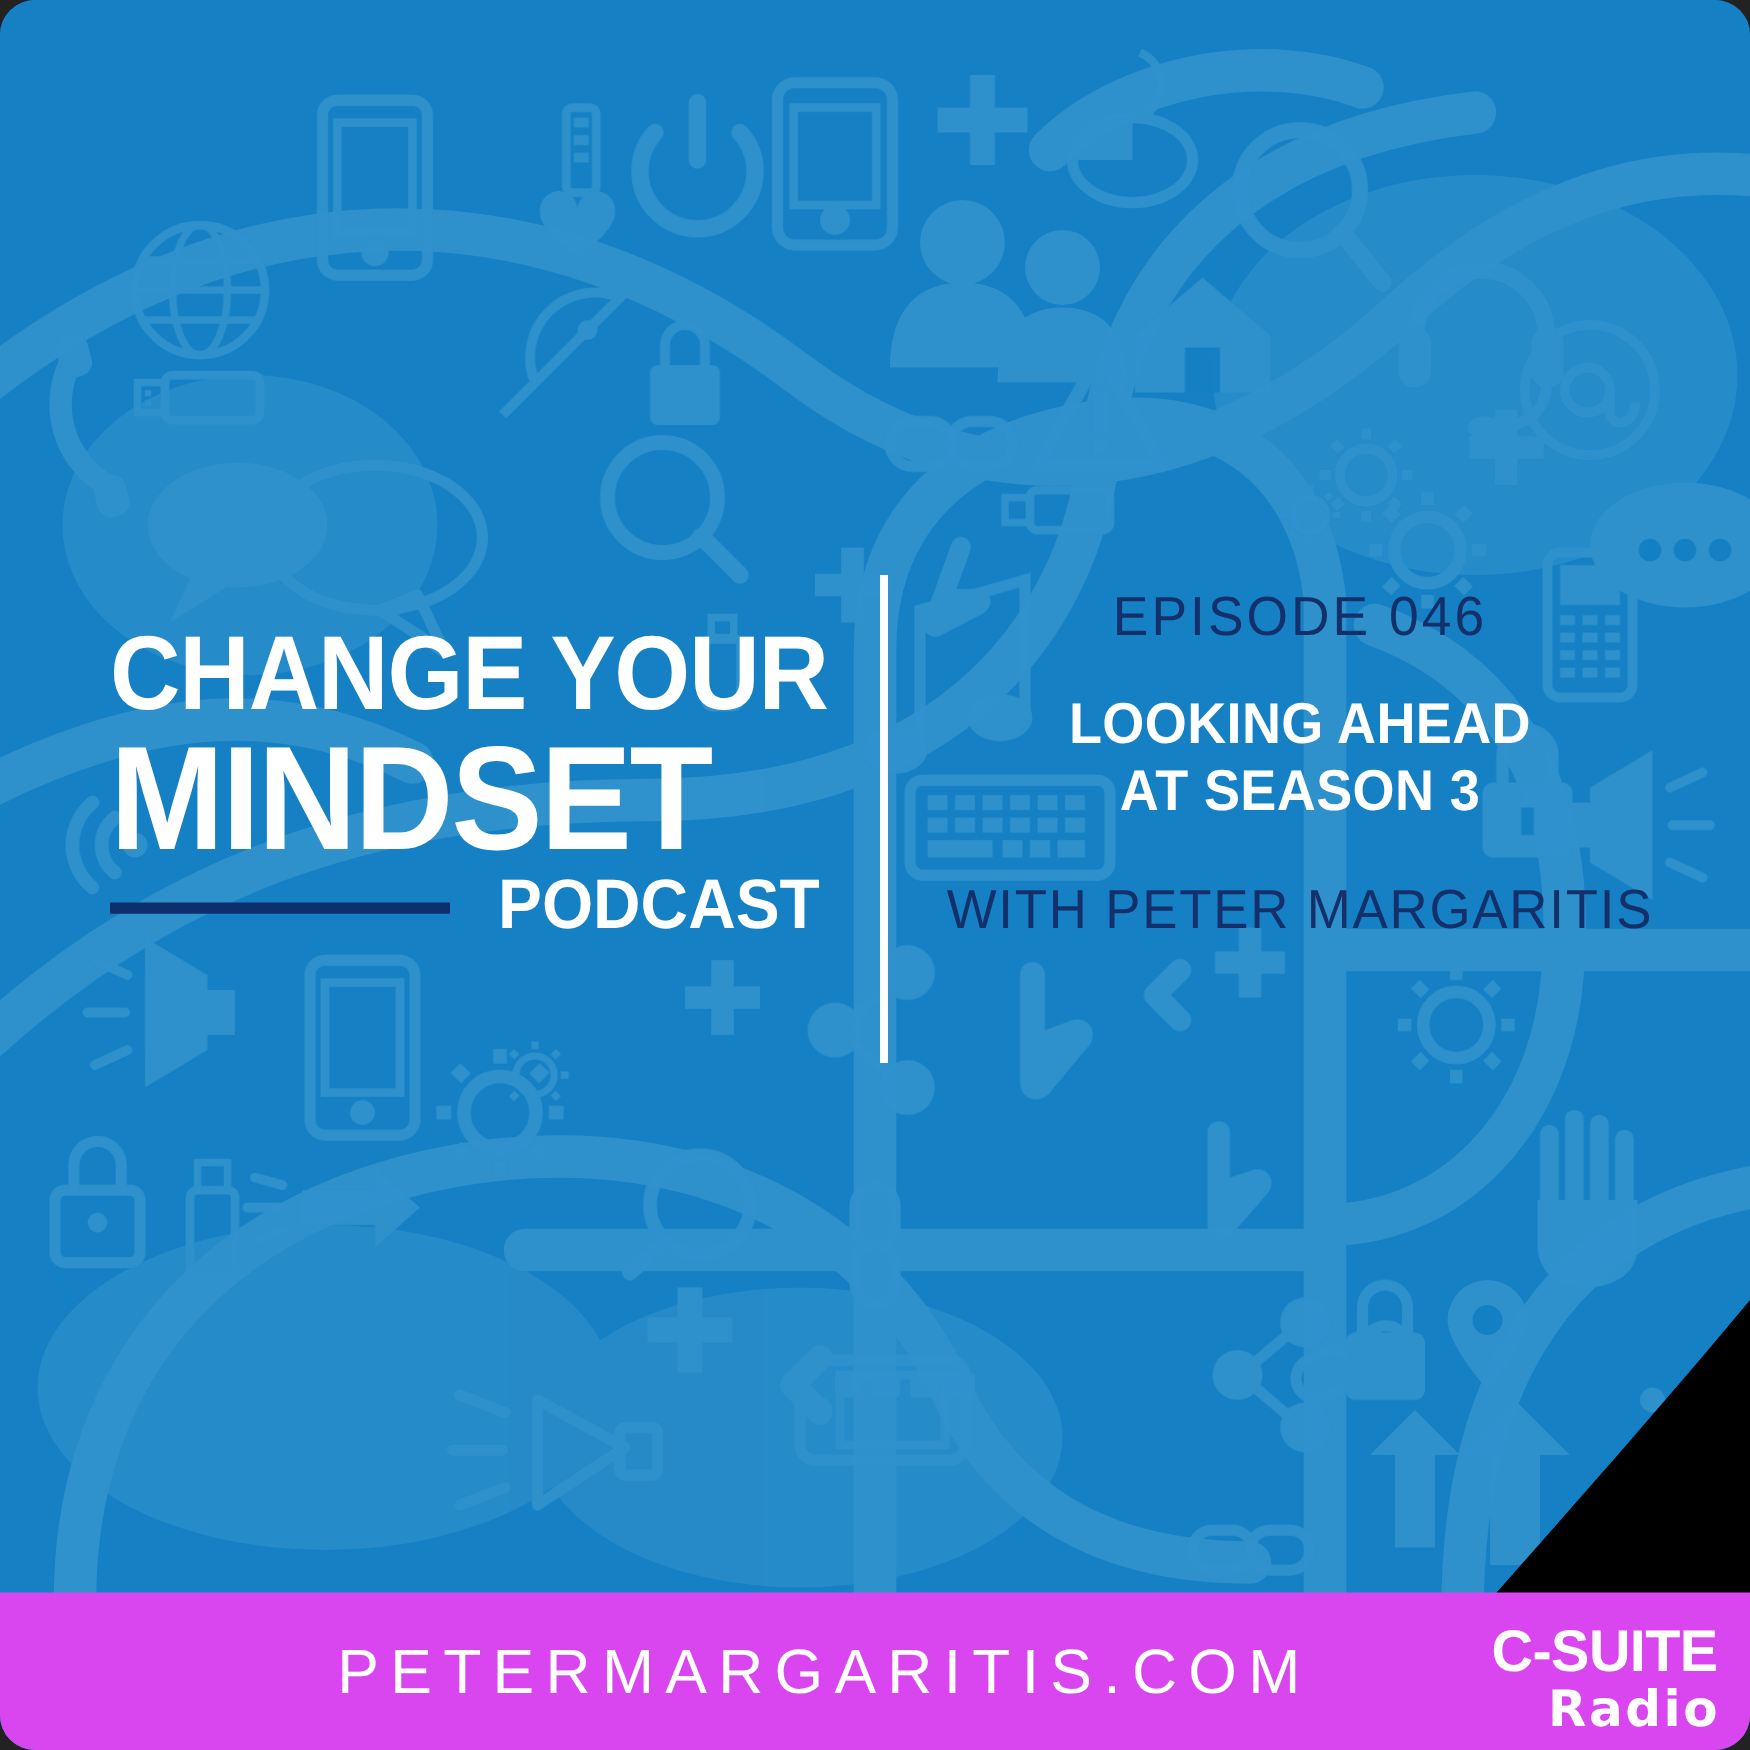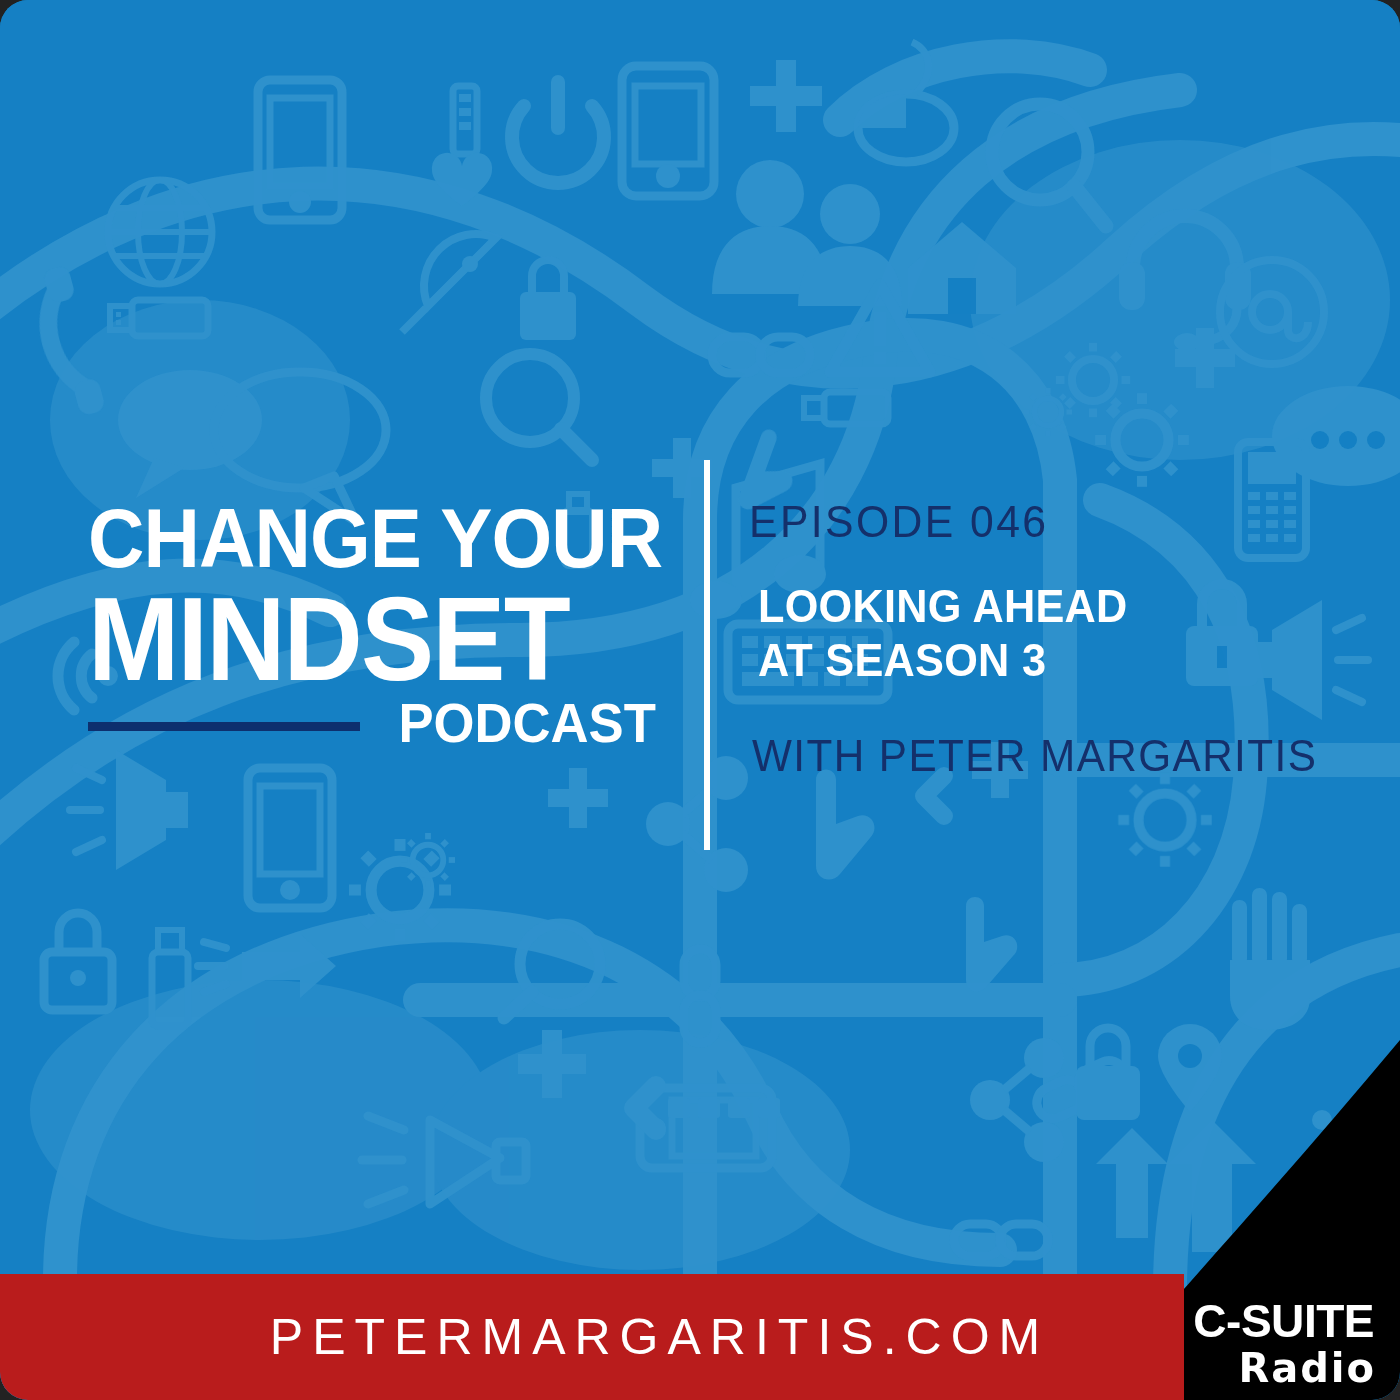--- a/index.html
+++ b/index.html
@@ -84,23 +84,23 @@
     top:460px;
     width:6px;
     height:390px;
     background:#ffffff;
   }
 
   
   #episode-block{
     position:absolute;
     left:740px;
-    top:500px;
+    top:472px;
     width:600px;
-    text-align:left;
+    text-align:center;
   }
   .e-number{
     color:#14306b;
     font-size:44px;
     font-weight:400;
     letter-spacing:2.5px;
     line-height:1;
     margin:0;
     transform:scaleX(0.97);
     white-space:nowrap;
@@ -130,23 +130,23 @@
     position:absolute;
     left:0;top:0;width:1400px;height:1400px;
     pointer-events:none;
   }
 
   
   #bottom-bar{
     position:absolute;
     left:0;
     bottom:0;
-    width:1184px;
+    width:1400px;
     height:126px;
-    background:#b91c1c;
+    background:#d946ef;
     text-decoration:underline;
   }
   #site-url{
     position:absolute;
     left:0;
     top:0;
     width:1310px;
     height:126px;
     display:flex;
     align-items:center;

